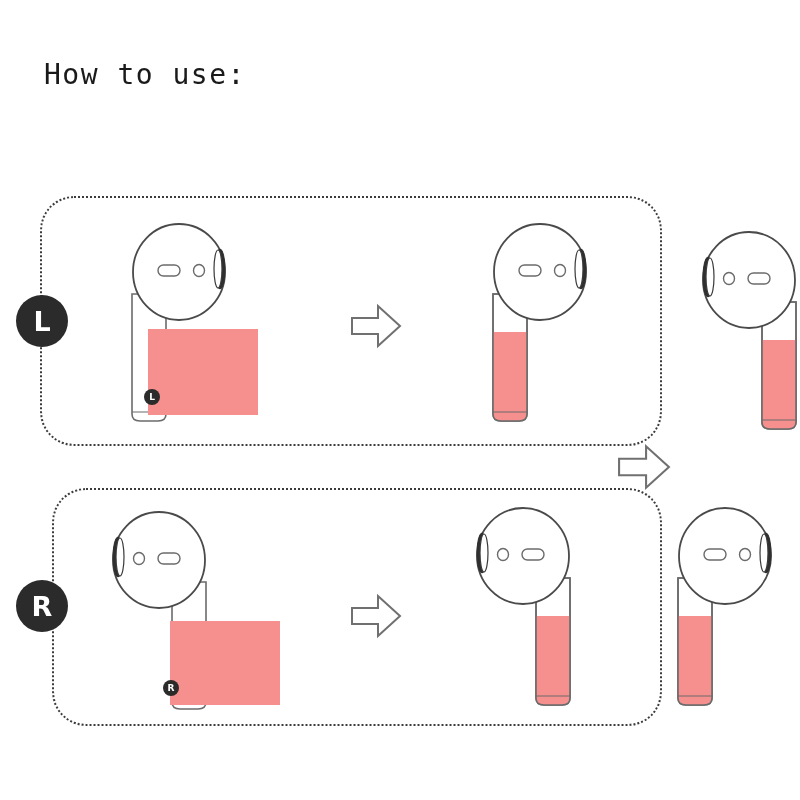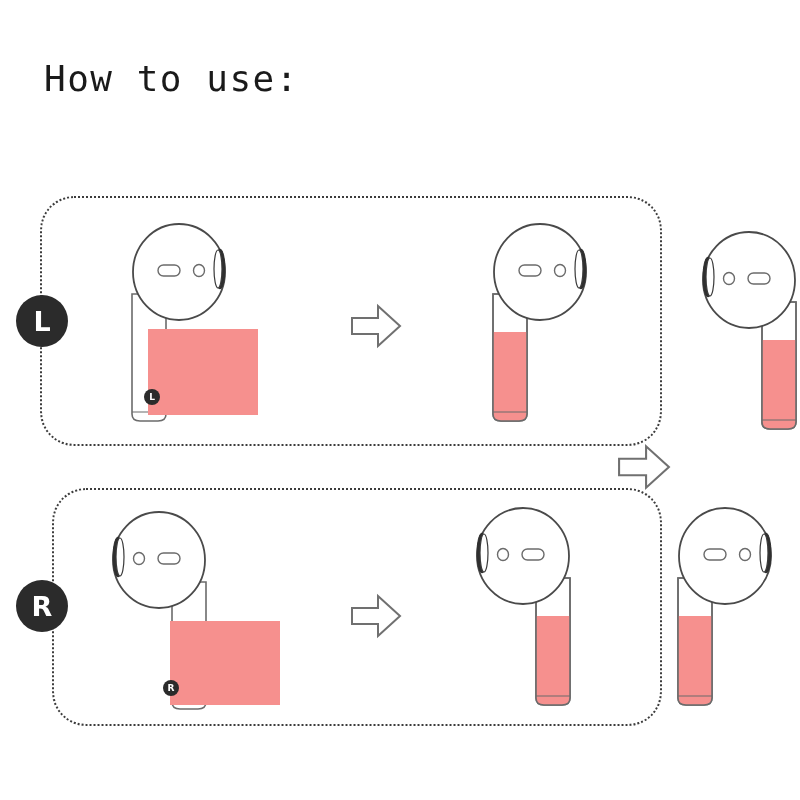--- a/index.html
+++ b/index.html
@@ -13,21 +13,21 @@
     position: relative;
     font-family: "DejaVu Sans Mono", monospace;
     overflow: hidden;
   }
 
   #page-title {
     position: absolute;
     left: 44px;
     top: 58px;
     font-family: "DejaVu Sans Mono", monospace;
-    font-size: 36px;
+    font-size: 28px;
     letter-spacing: 1.5px;
     color: #1a1a1a;
     white-space: pre;
   }
 
   
   .step-panel {
     position: absolute;
     border: 2px dotted #3c3c3c;
     border-radius: 34px;

